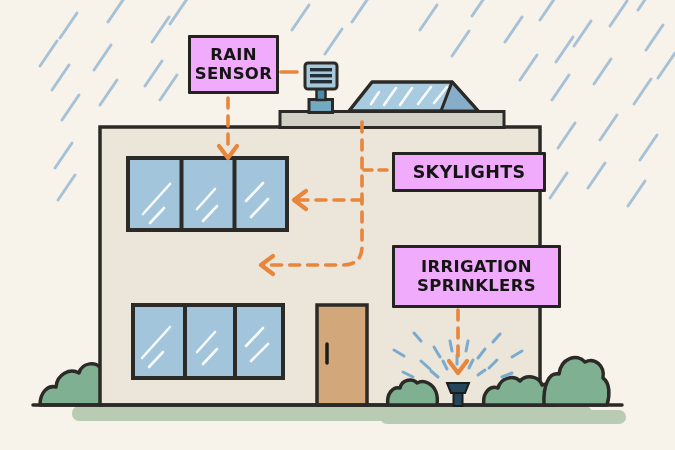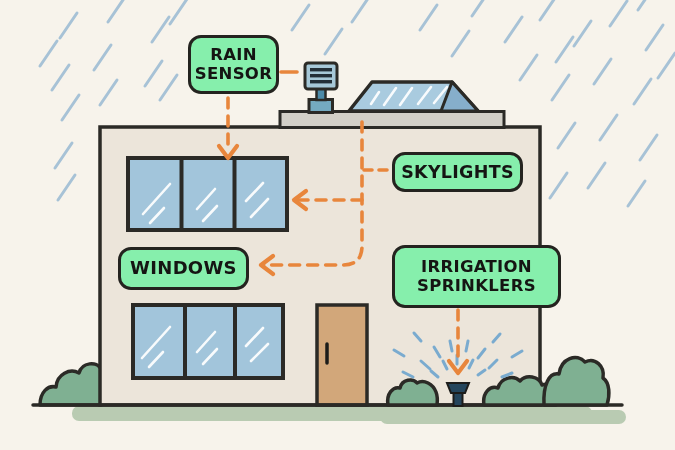--- a/index.html
+++ b/index.html
@@ -34,27 +34,27 @@
   .sprinkler-part{fill:#24455c;stroke:#1c1c1a;stroke-width:2;}
   .spray-line{stroke:var(--spray,#7aabcf);stroke-width:3;stroke-linecap:round;}
   .orange-dash{stroke:var(--connector-orange,#e8863c);stroke-width:3.6;fill:none;stroke-linecap:round;stroke-dasharray:10 8;}
   .orange-dash-short{stroke:var(--connector-orange,#e8863c);stroke-width:3.6;fill:none;stroke-linecap:round;stroke-dasharray:8 7;}
   .orange-solid{stroke:var(--connector-orange,#e8863c);stroke-width:3.6;fill:none;stroke-linecap:round;}
   .arrowhead{stroke:var(--connector-orange,#e8863c);stroke-width:4.2;fill:none;stroke-linecap:round;stroke-linejoin:round;}
 
   
   .label-box{
     position:absolute;box-sizing:border-box;
-    background:#86efac;border:3px solid #24231f;border-radius:13px;
+    background:#f0abfc;border:3px solid #24231f;border-radius:1px;
     display:flex;align-items:center;justify-content:center;text-align:center;
     font-weight:700;color:#151513;white-space:pre-line;line-height:1.15;
     letter-spacing:.3px;
   }
   #label-rain-sensor{left:188px;top:35px;width:91px;height:59px;font-size:16.5px;}
-  #label-skylights{left:392px;top:152px;width:131px;height:40px;font-size:17.5px;}
+  #label-skylights{left:392px;top:152px;width:154px;height:40px;font-size:17.5px;}
   #label-windows{left:118px;top:247px;width:131px;height:43px;font-size:18px;}
   #label-irrigation{left:392px;top:245px;width:169px;height:63px;font-size:16.5px;}
 </style>
 </head>
 <body>
 
 <div class="canvas">
 
   <svg class="scene" width="675" height="450" viewBox="0 0 675 450">
 
@@ -212,16 +212,15 @@
       <path class="arrowhead" d="M306,191 L294,200 L306,209"></path>
 
       <path class="orange-dash" d="M458,310 V363"></path>
       <path class="arrowhead" d="M449,361 L458,373 L467,361"></path>
     </g>
   </svg>
 
   <div class="label-box" id="label-rain-sensor">RAIN
 SENSOR</div>
   <div class="label-box" id="label-skylights">SKYLIGHTS</div>
-  <div class="label-box" id="label-windows">WINDOWS</div>
   <div class="label-box" id="label-irrigation">IRRIGATION
 SPRINKLERS</div>
 </div>
 
 </body></html>

